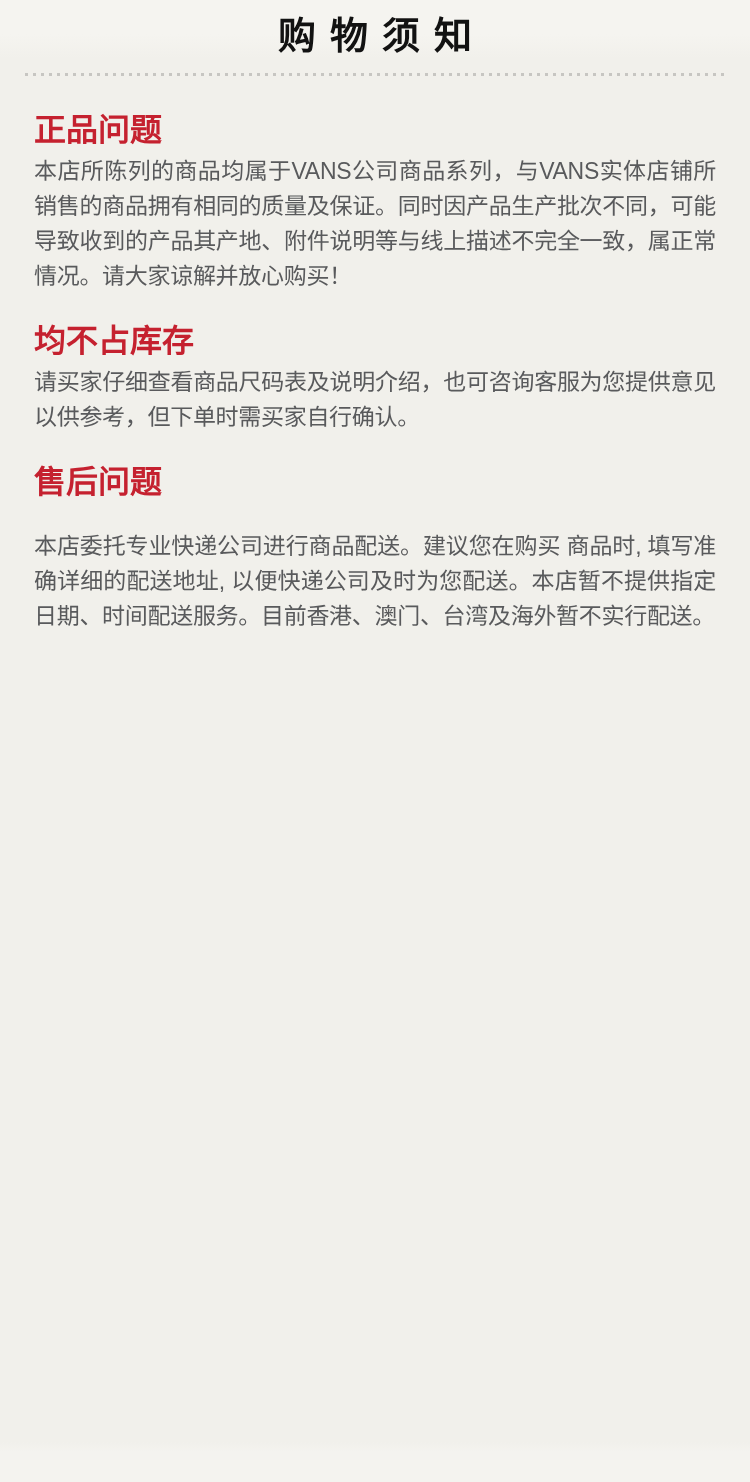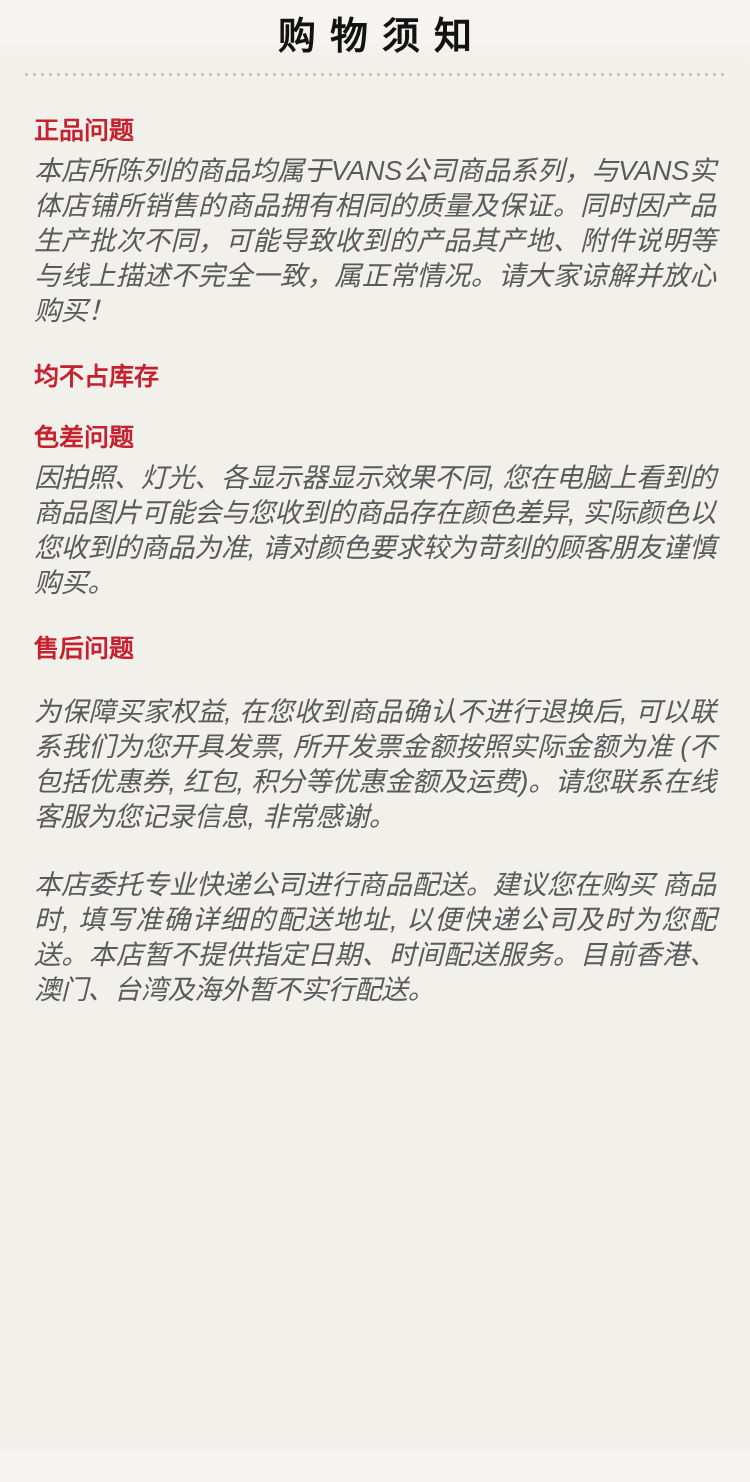--- a/index.html
+++ b/index.html
@@ -48,67 +48,62 @@
     );
   }
   .sections {
     margin-top: 40px;
   }
   .notice-section + .notice-section {
     margin-top: 33px;
   }
   .notice-heading {
     margin: 16px 0 10px 0;
-    font-size: 25px;
+    font-size: 32px;
     line-height: 28px;
     font-weight: 700;
     color: #c5212f;
   }
   .notice-body {
     margin: 0;
-    font-size: 27px;
+    font-size: 23px;
     line-height: 35px;
     letter-spacing: -0.3px;
     color: #595a5c;
     text-align: justify;
-    font-style: italic;
   }
 </style>
 </head>
 <body>
 
 <div class="page">
 
   <h1 class="page-title">购物须知</h1>
 
   <div class="dotted-divider"></div>
 
   <div class="sections">
 
     <section class="notice-section">
       <h2 class="notice-heading">正品问题</h2>
       <p class="notice-body">本店所陈列的商品均属于VANS公司商品系列，与VANS实体店铺所销售的商品拥有相同的质量及保证。同时因产品生产批次不同，可能导致收到的产品其产地、附件说明等与线上描述不完全一致，属正常情况。请大家谅解并放心购买！</p>
     </section>
 
     <section class="notice-section">
       <h2 class="notice-heading">均不占库存</h2>
+      <p class="notice-body">请买家仔细查看商品尺码表及说明介绍，也可咨询客服为您提供意见以供参考，但下单时需买家自行确认。</p>
     </section>
 
-    <section class="notice-section">
-      <h2 class="notice-heading">色差问题</h2>
-      <p class="notice-body">因拍照、灯光、各显示器显示效果不同, 您在电脑上看到的商品图片可能会与您收到的商品存在颜色差异, 实际颜色以您收到的商品为准, 请对颜色要求较为苛刻的顾客朋友谨慎购买。</p>
-    </section>
 
 
     <section class="notice-section">
       <h2 class="notice-heading">售后问题</h2>
     </section>
 
     <section class="notice-section">
-      <p class="notice-body">为保障买家权益, 在您收到商品确认不进行退换后, 可以联系我们为您开具发票, 所开发票金额按照实际金额为准 (不包括优惠券, 红包, 积分等优惠金额及运费)。请您联系在线客服为您记录信息, 非常感谢。</p>
     </section>
 
     <section class="notice-section">
       <p class="notice-body">本店委托专业快递公司进行商品配送。建议您在购买 商品时, 填写准确详细的配送地址, 以便快递公司及时为您配送。本店暂不提供指定日期、时间配送服务。目前香港、澳门、台湾及海外暂不实行配送。</p>
     </section>
 
   </div>
 </div>
 
 </body></html>

